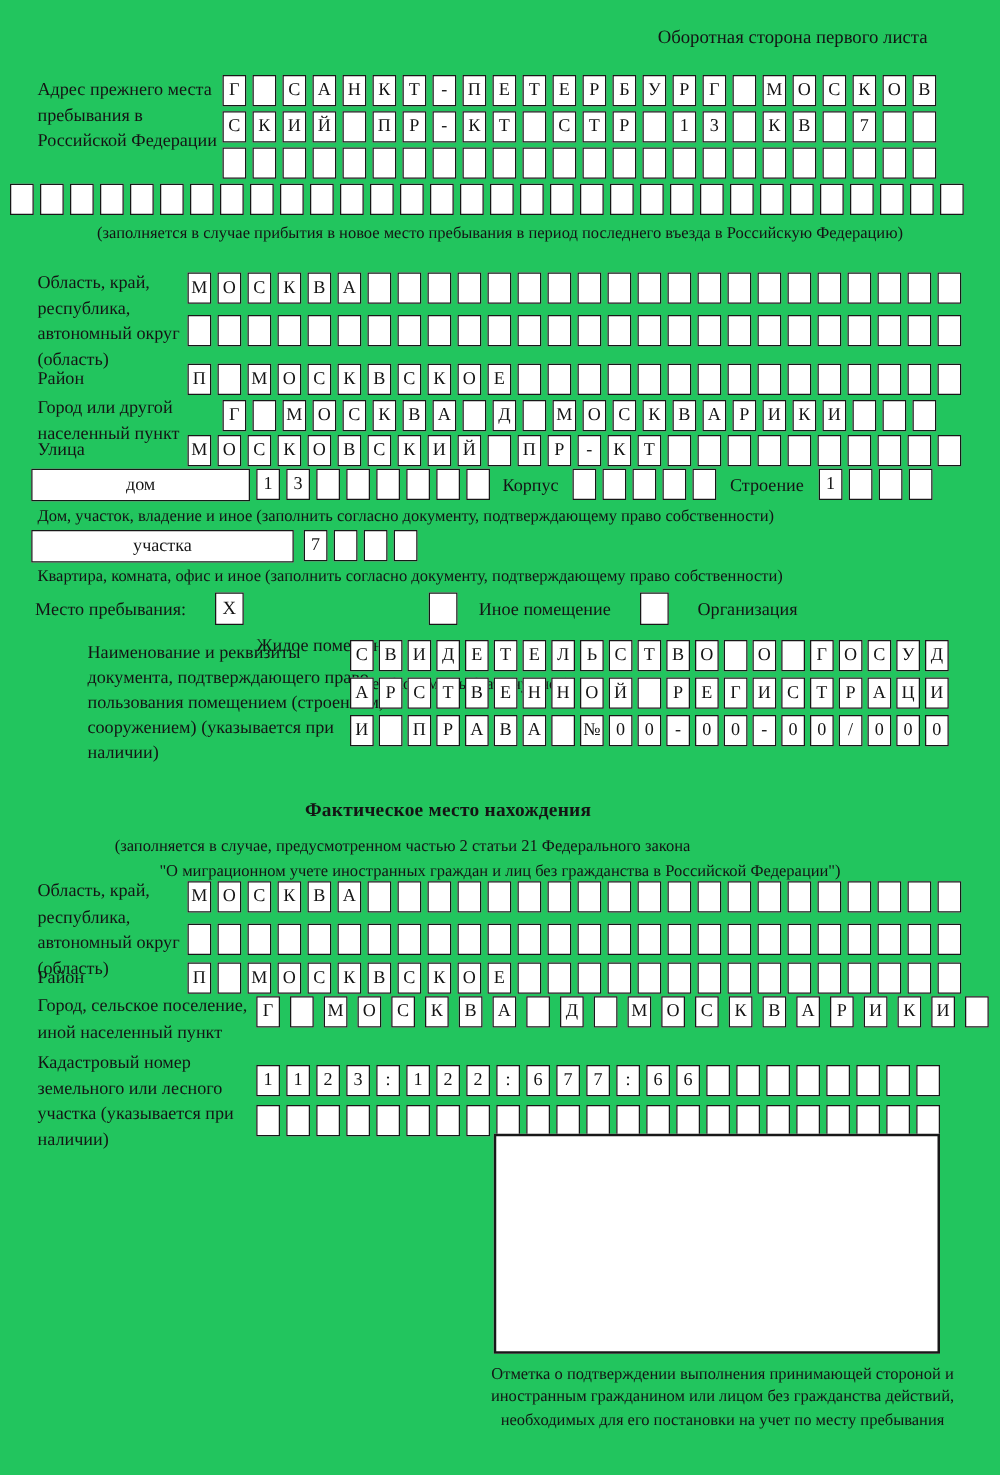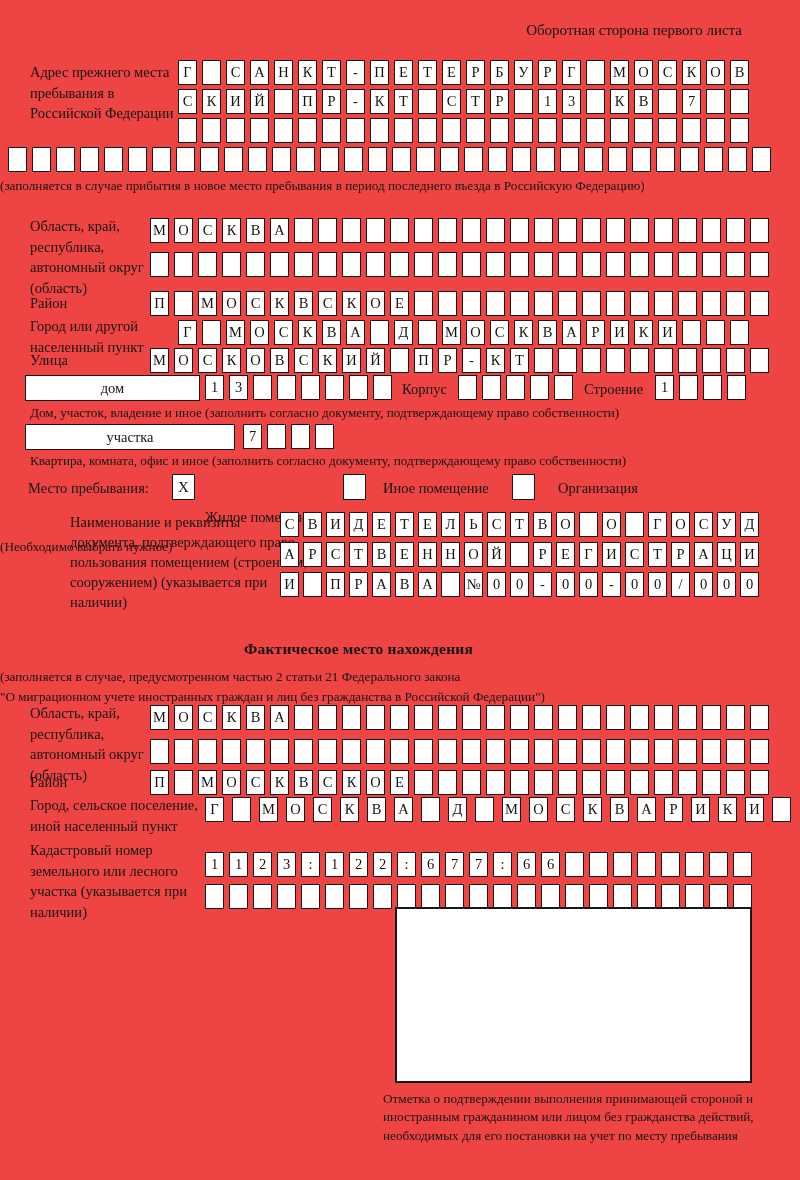--- a/index.html
+++ b/index.html
@@ -1,20 +1,20 @@
 <!DOCTYPE html>
 <html><head>
 <meta charset="utf-8">
 <style>
   html,body{margin:0;padding:0;background:#ffffff;}
-  .page{position:relative;width:800px;height:1180px;background:#ef4444;
+  .page{position:relative;width:800px;height:1180px;background:#22c55e;
         font-family:"Liberation Serif","DejaVu Serif",serif;color:#141414;overflow:hidden;}
   .abs{position:absolute;}
   .lbl{font-size:14.5px;line-height:1.42;}
-  .note{font-size:13.2px;text-align:left;line-height:1.4;}
+  .note{font-size:13.2px;text-align:center;line-height:1.4;}
   .note-left{font-size:13.2px;text-align:left;}
   .title{font-weight:bold;font-size:16px;text-align:center;letter-spacing:.2px;}
   .box-row{position:absolute;display:flex;gap:5px;}
   .box-row.g4{gap:4px;}
   .box-row.g8{gap:8px;}
   .cell{flex:none;width:19px;height:25px;border:1.5px solid #181818;box-sizing:border-box;
         display:flex;align-items:center;justify-content:center;font-size:14.5px;background:#fff;}
   .bigbox{position:absolute;border:1.5px solid #181818;box-sizing:border-box;
         display:flex;align-items:center;justify-content:center;font-size:14.5px;background:#fff;}
   .chk{position:absolute;width:23px;height:26px;border:1.8px solid #181818;box-sizing:border-box;

